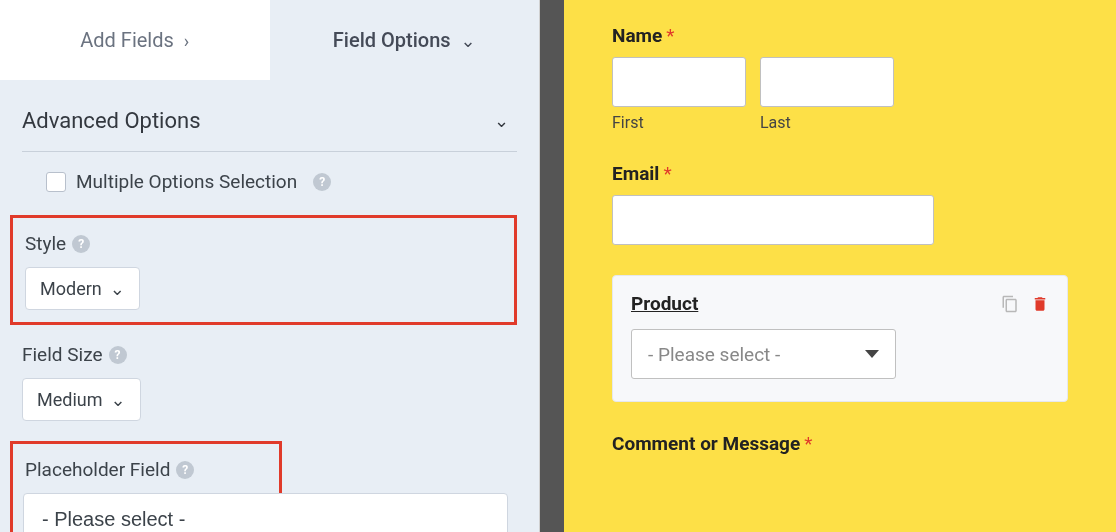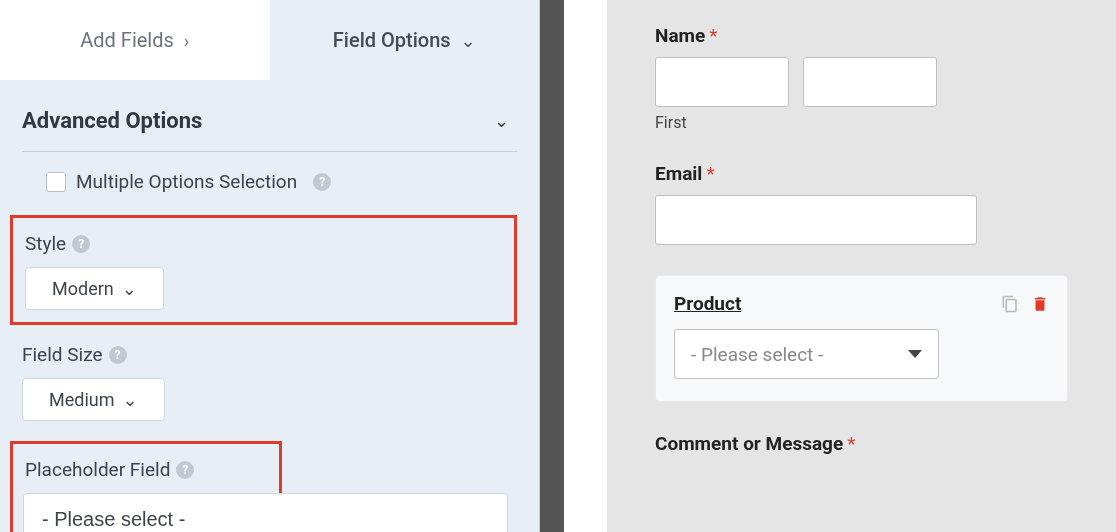--- a/index.html
+++ b/index.html
@@ -7,36 +7,36 @@
     .container { display: flex; height: 100%; }
     .sidebar { width: 540px; background: #e8eef5; border-right: 1px solid #d0d0d0; display: flex; flex-direction: column; }
     .tabs { display: flex; background: #404040; }
     .tab { flex: 1; padding: 28px 0; text-align: center; font-size: 20px; color: #6b7380; cursor: pointer; display: flex; align-items: center; justify-content: center; gap: 10px; }
     .tab.add-fields { background: #fff; }
     .tab.field-options { background: #e8eef5; color: #444a57; font-weight: 500; }
     .chevron-right { font-size: 18px; color: #6b7380; }
     .chevron-down { font-size: 18px; color: #444a57; }
     .section { padding: 22px; padding-top: 28px; }
     .adv-row { display: flex; justify-content: space-between; align-items: center; margin-bottom: 18px; padding-bottom: 18px; border-bottom: 1px solid #c8d0da; }
-    .adv-title { font-size: 22px; color: #33383f; font-weight: 700; }
+    .adv-title { font-size: 22px; color: #33383f; font-weight: 400; }
     .adv-chevron { margin-right: 8px; font-size: 18px; color: #33383f; cursor: pointer; }
     .field-row { margin-bottom: 20px; }
     .checkbox-row { display: flex; align-items: center; gap: 10px; margin-bottom: 22px; padding-left: 24px; }
     .checkbox { width: 20px; height: 20px; border: 1px solid #b8c0cc; border-radius: 3px; background: #fff; cursor: pointer; }
     .checkbox-label { font-size: 19px; color: #3c434a; }
     .help-icon { width: 18px; height: 18px; border-radius: 50%; background: #c0c8d2; color: #fff; display: inline-flex; align-items: center; justify-content: center; font-size: 12px; font-weight: bold; cursor: pointer; margin-left: 6px; }
     .field-label { font-size: 19px; color: #3c434a; margin-bottom: 12px; display: flex; align-items: center; }
-    .select-box { display: inline-flex; align-items: center; gap: 8px; padding: 10px 26px; background: #fff; border: 1px solid #cfd6e0; border-radius: 4px; font-size: 18px; color: #3c434a; cursor: pointer; }
+    .select-box { display: inline-flex; align-items: center; gap: 8px; padding: 10px 14px; background: #fff; border: 1px solid #cfd6e0; border-radius: 4px; font-size: 18px; color: #3c434a; cursor: pointer; }
     .text-input { width: 485px; padding: 14px 18px; background: #fff; border: 1px solid #cfd6e0; border-radius: 4px; font-size: 20px; color: #3c434a; }
     .highlight-box { border: 3px solid #e03a2a; padding: 12px; margin-left: -12px; margin-bottom: 18px; }
     .highlight-box .field-label { margin-top: 2px; }
     .highlight-box.placeholder { padding-bottom: 18px; width: 272px; }
     .highlight-box.placeholder .text-input { margin-left: -2px; }
     .divider-vert { width: 24px; background: #555; }
-    .preview { flex: 1; background: #e5e5e5; padding: 24px 48px 0 48px; margin-left: 43px; }
+    .preview { flex: 1; background: #fde047; padding: 24px 48px 0 48px; }
     .form-group { margin-bottom: 30px; }
     .form-label { font-size: 19px; font-weight: 700; color: #222; margin-bottom: 10px; display: flex; align-items: center; }
     .asterisk { color: #e03a2a; margin-left: 4px; font-weight: 400; }
     .name-inputs { display: flex; gap: 14px; }
     .name-inputs .col { display: flex; flex-direction: column; }
     .name-inputs input { width: 134px; height: 50px; border: 1px solid #c0c0c0; border-radius: 3px; padding: 0 10px; font-size: 16px; }
     .sublabel { font-size: 16px; color: #444; margin-top: 6px; }
     .email-input { width: 322px; height: 50px; border: 1px solid #c0c0c0; border-radius: 3px; padding: 0 10px; font-size: 16px; }
     .product-card { background: #f7f8fa; border: 1px solid #e6e8ec; border-radius: 4px; padding: 16px 18px 22px 18px; margin-bottom: 30px; position: relative; }
     .product-header { display: flex; justify-content: space-between; align-items: center; margin-bottom: 14px; }
@@ -116,20 +116,21 @@
         <span>Name</span>
         <span class="asterisk">*</span>
       </div>
       <div class="name-inputs">
         <div class="col">
           <input type="text" style="">
           <span class="sublabel">First</span>
         </div>
         <div class="col">
           <input type="text" style="">
+          <span class="sublabel">Last</span>
         </div>
       </div>
     </div>
 
     <div class="form-group">
       <div class="form-label">
         <span>Email</span>
         <span class="asterisk">*</span>
       </div>
       <input type="text" class="email-input" style="">

